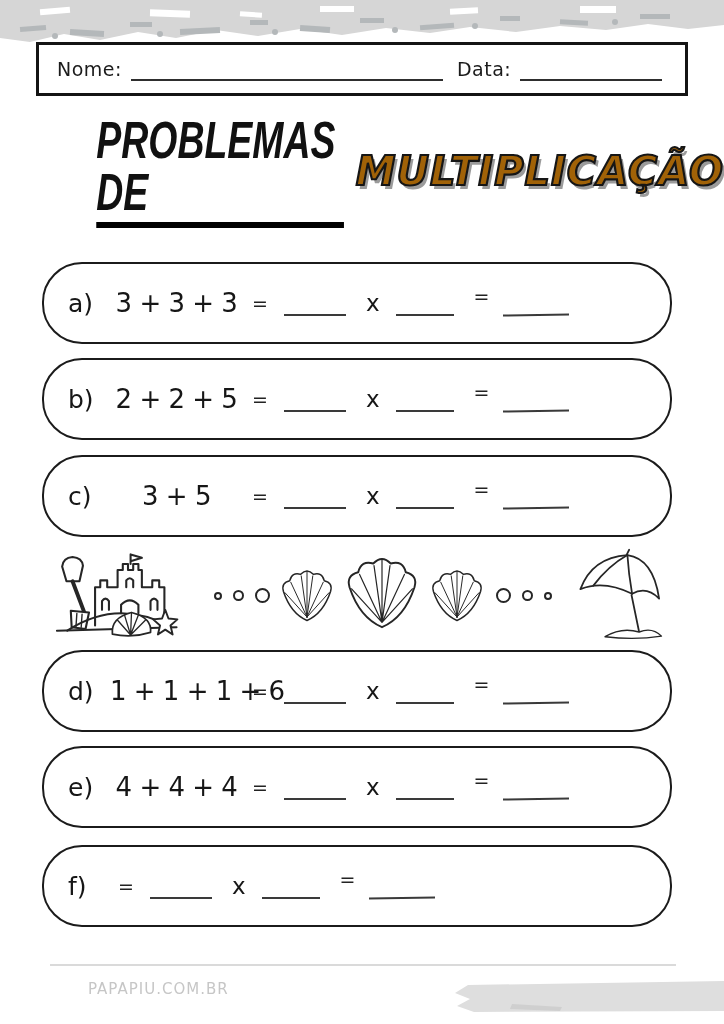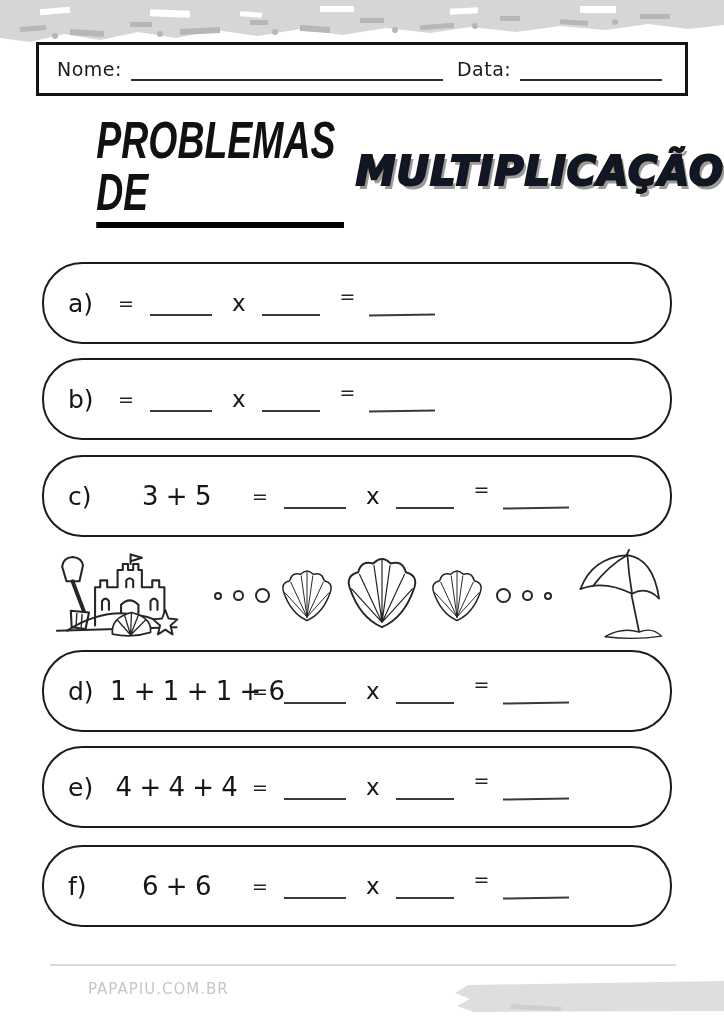--- a/index.html
+++ b/index.html
@@ -19,21 +19,21 @@
   .date-line{width:142px;margin-left:9px;}
 
   
   .title{position:absolute;top:114px;left:0;width:724px;display:flex;justify-content:center;
          align-items:center;gap:12px;font-style:italic;}
   .title-prefix{display:inline-block;font-family:"Liberation Sans",sans-serif;font-weight:700;
                 font-size:52px;line-height:1;letter-spacing:0;color:#111;
                 transform:scaleX(.72);transform-origin:100% 50%;
                 border-bottom:6px solid #000;padding-bottom:4px;}
   .title-word{font-family:"DejaVu Sans",sans-serif;font-weight:700;font-size:40px;line-height:1.2;
-              letter-spacing:1px;color:#0f172a;-webkit-text-stroke:2.2px #161616;
+              letter-spacing:1px;color:#a16207;-webkit-text-stroke:2.2px #161616;
               text-shadow:3px 4px 0 rgba(55,55,55,.5);}
 
   
   .instruction{position:absolute;top:203px;left:44px;width:660px;font-size:16.5px;
                letter-spacing:.1px;color:#1f1f1f;}
 
   
   .row{position:absolute;left:42px;width:630px;height:82px;border:2px solid #1b1b1b;
        border-radius:40px;box-sizing:border-box;display:flex;align-items:center;
        padding-left:24px;background:#fff;}
@@ -104,30 +104,32 @@
   </div>
 
   <div class="title">
     <span class="title-prefix">PROBLEMAS DE</span>
     <span class="title-word">MULTIPLICAÇÃO</span>
   </div>
 
 
   <div class="row" style="top:262px">
     <span class="plabel">a)</span>
+    <span class="pexpr">3 + 3 + 3</span>
     <span class="peq">=</span>
     <span class="pblank b1"></span>
     <span class="ptimes">x</span>
     <span class="pblank b2"></span>
     <span class="peq eq2">=</span>
     <span class="pblank b3"></span>
   </div>
 
   <div class="row" style="top:358px">
     <span class="plabel">b)</span>
+    <span class="pexpr">2 + 2 + 5</span>
     <span class="peq">=</span>
     <span class="pblank b1"></span>
     <span class="ptimes">x</span>
     <span class="pblank b2"></span>
     <span class="peq eq2">=</span>
     <span class="pblank b3"></span>
   </div>
 
   <div class="row" style="top:455px">
     <span class="plabel">c)</span>
@@ -222,21 +224,20 @@
     <span class="peq">=</span>
     <span class="pblank b1"></span>
     <span class="ptimes">x</span>
     <span class="pblank b2"></span>
     <span class="peq eq2">=</span>
     <span class="pblank b3"></span>
   </div>
 
   <div class="row" style="top:845px">
     <span class="plabel">f)</span>
-    <span class="pexpr">6 + 6</span>
     <span class="peq">=</span>
     <span class="pblank b1"></span>
     <span class="ptimes">x</span>
     <span class="pblank b2"></span>
     <span class="peq eq2">=</span>
     <span class="pblank b3"></span>
   </div>
 
   <div class="footer-line"></div>
   <div class="footer-text">PAPAPIU.COM.BR</div>

